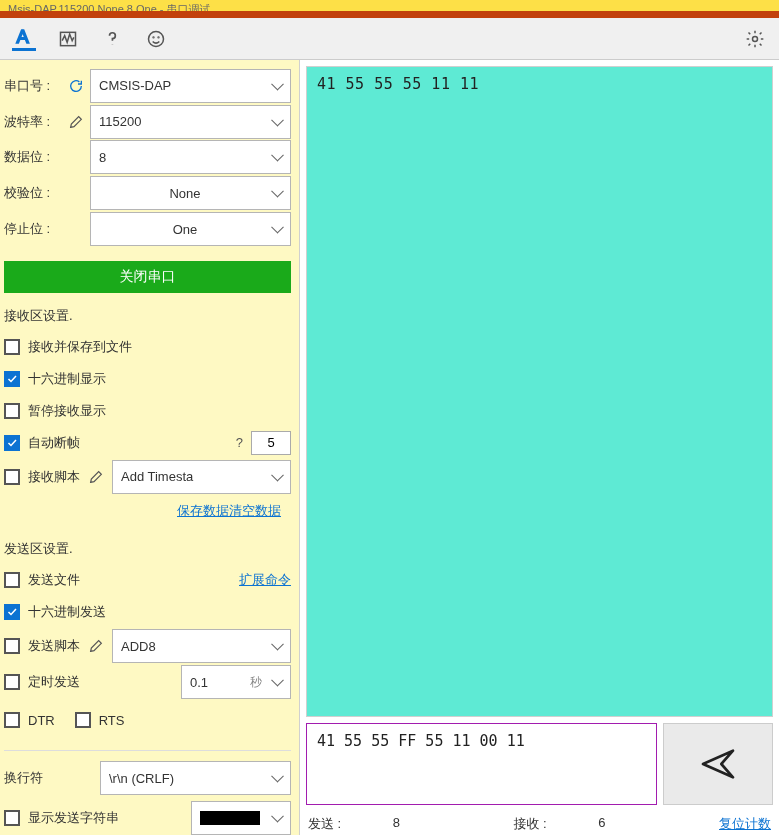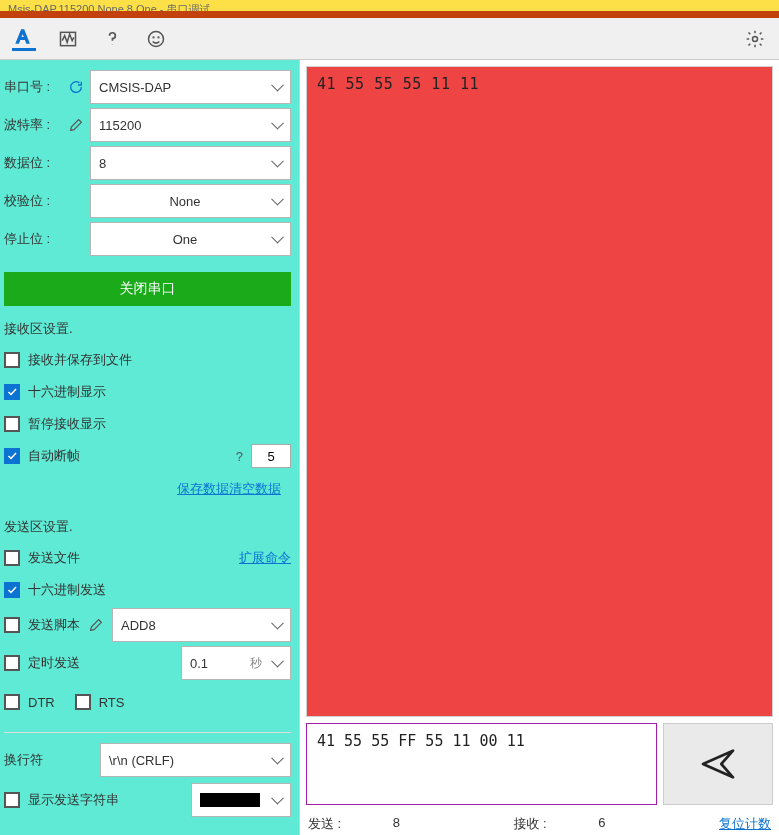--- a/index.html
+++ b/index.html
@@ -4,21 +4,21 @@
 <style>
   * { box-sizing: border-box; margin: 0; padding: 0; }
   body { font-family: "Microsoft YaHei", Arial, sans-serif; font-size: 13px; color: #333; background: #fff; width: 779px; height: 835px; overflow: hidden; }
   .titlebar { height: 18px; background: #fde047; padding: 2px 8px; color: #666; font-size: 11px; overflow: hidden; border-bottom: 7px solid #c2410c; }
   .toolbar { height: 42px; background: #f0f0f0; border-bottom: 1px solid #ccc; display: flex; align-items: center; padding: 0 12px; gap: 20px; position: relative; }
   .toolbar-icon { width: 24px; height: 24px; display: flex; align-items: center; justify-content: center; color: #555; cursor: pointer; }
   .toolbar-icon svg { width: 20px; height: 20px; }
   .toolbar-icon.active { color: #0c73d2; border-bottom: 3px solid #0c73d2; padding-bottom: 2px; }
   .gear { margin-left: auto; }
   .main { display: flex; height: calc(835px - 60px); }
-  .left { width: 300px; background: #5eead4; border-right: 1px solid #d0d0d0; padding: 10px 8px 0 4px; display: flex; flex-direction: column; gap: 4px; }
+  .left { width: 300px; background: #fef9c3; border-right: 1px solid #d0d0d0; padding: 10px 8px 0 4px; display: flex; flex-direction: column; gap: 4px; }
   .right { flex: 1; display: flex; flex-direction: column; background: #fff; }
   .row { display: flex; align-items: center; gap: 6px; min-height: 30px; }
   .row-label { width: 58px; flex-shrink: 0; color: #333; overflow: hidden; white-space: nowrap; }
   .row-icon { width: 16px; height: 16px; color: #0c73d2; display: inline-flex; align-items: center; justify-content: center; flex-shrink: 0; }
   .row-icon.edit { color: #555; }
   .select { flex: 1; height: 34px; border: 1px solid #b5b5b5; background: #fff; padding: 0 22px 0 8px; position: relative; display: flex; align-items: center; font-size: 13px; cursor: pointer; }
   .select::after { content: ""; position: absolute; right: 8px; top: 50%; width: 8px; height: 8px; border-right: 1.5px solid #666; border-bottom: 1.5px solid #666; transform: translateY(-70%) rotate(45deg); }
   .select.center { justify-content: center; padding-left: 11px; }
   .select.black-swatch { padding-left: 0; }
   .swatch { width: 60px; height: 14px; background: #000; margin: 0 auto; }
@@ -27,21 +27,21 @@
   .chk-row { display: flex; align-items: center; gap: 8px; min-height: 28px; }
   .chk { width: 16px; height: 16px; border: 2px solid #555; background: #fff; display: inline-flex; align-items: center; justify-content: center; flex-shrink: 0; cursor: pointer; }
   .chk.checked { background: #0c73d2; border-color: #0c73d2; }
   .chk.checked svg { display: block; }
   .chk svg { display: none; width: 12px; height: 12px; color: #fff; }
   .input-small { width: 40px; height: 24px; border: 1px solid #aaa; text-align: center; font-size: 13px; background: #fff; }
   .link { color: #0c73d2; font-size: 13px; cursor: pointer; text-decoration: underline; }
   .link-row { display: flex; justify-content: flex-end; padding: 6px 10px; }
   .inline-chks { display: flex; gap: 20px; padding: 4px 0; }
   .suffix { position: absolute; right: 28px; color: #888; font-size: 12px; }
-  .rx-area { flex: 1; border: 1px solid #d0d0d0; margin: 6px 6px 0 6px; padding: 8px 10px; font-family: Consolas, monospace; font-size: 15px; letter-spacing: 0.5px; color: #222; overflow: hidden; background: #ef4444; }
+  .rx-area { flex: 1; border: 1px solid #d0d0d0; margin: 6px 6px 0 6px; padding: 8px 10px; font-family: Consolas, monospace; font-size: 15px; letter-spacing: 0.5px; color: #222; overflow: hidden; background: #5eead4; }
   .tx-wrap { display: flex; gap: 6px; margin: 6px; height: 82px; }
   .tx-box { flex: 1; border: 1px solid #a21caf; padding: 8px 10px; font-family: Consolas, monospace; font-size: 15px; color: #222; background: #fff; }
   .send-btn { width: 110px; background: #eaeaea; border: 1px solid #ccc; display: flex; align-items: center; justify-content: center; cursor: pointer; }
   .send-btn svg { width: 40px; height: 40px; }
   .status { display: flex; font-size: 13px; padding: 4px 8px 2px 8px; color: #333; gap: 24px; }
   .status .sp { flex: 0 0 auto; }
   .status .gap { flex: 1; }
   .status .reset { color: #0c73d2; text-decoration: underline; cursor: pointer; }
   .spacer-flex { flex:1; }
 </style>
@@ -160,20 +160,32 @@
       <span class="chk checked">
           <svg viewBox="0 0 24 24" stroke="currentColor" stroke-width="3" fill="none">
             <path d="M5 12l5 5L20 6"></path>
           </svg>
         </span>
       <span>自动断帧</span>
       <span class="spacer-flex"></span>
       <span style="color:#555;cursor:pointer;">?</span>
       <input class="input-small" value="5" style="">
     </div>
+    <div class="chk-row">
+      <span class="chk"></span>
+      <span>接收脚本</span>
+      <span class="row-icon edit">
+        <svg viewBox="0 0 24 24" fill="none" stroke="currentColor" stroke-width="1.8">
+            <path d="M4 20 L9 19 L20 8 L16 4 L5 15 Z"></path>
+          </svg>
+      </span>
+      <div class="select" style="flex:1">
+          <span>Add Timesta</span>
+        </div>
+    </div>
 
     <div class="link-row">
       <span class="link">保存数据</span>
       <span class="link">清空数据</span>
     </div>
 
     <div class="section-hdr">发送区设置.</div>
 
     <div class="chk-row">
       <span class="chk"></span>

